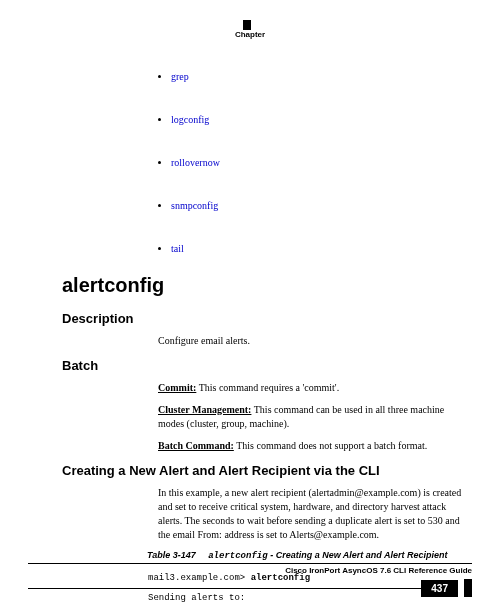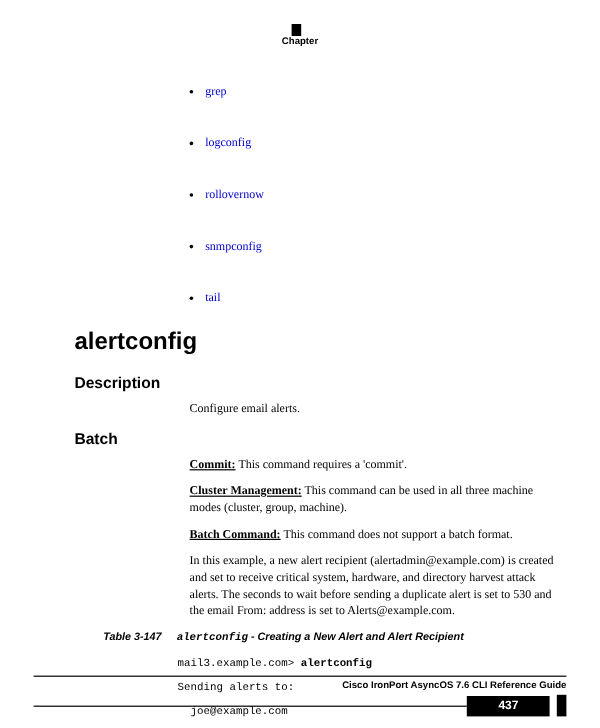--- a/index.html
+++ b/index.html
@@ -83,21 +83,21 @@
     font-size: 10px;
     line-height: 1.4;
     font-family: 'Times New Roman', serif;
     margin-bottom: 8px;
   }
   .body-indent .bold {
     font-weight: bold;
     text-decoration: underline;
   }
   .table-caption {
-    margin-left: 58px;
+    margin-left: 119px;
     font-size: 9px;
     font-family: Arial, sans-serif;
     margin-bottom: 8px;
     margin-top: 6px;
   }
   .table-caption .tnum {
     font-weight: bold;
     font-style: italic;
   }
   .table-caption .tcmd {
@@ -142,21 +142,21 @@
     display: flex;
     justify-content: flex-end;
     align-items: center;
   }
   .page-num {
     background: #000;
     color: #fff;
     font-family: Arial, sans-serif;
     font-weight: bold;
     font-size: 10px;
-    padding: 3px 26px;
+    padding: 3px 10px;
   }
   .page-num-block {
     width: 8px;
     height: 18px;
     background: #000;
     margin-left: 6px;
   }
   .footer-line2 {
     flex: 1;
     height: 1px;
@@ -206,20 +206,21 @@
   <div class="body-indent">
     <span class="bold">Commit:</span><span> This command requires a 'commit'.</span>
   </div>
   <div class="body-indent">
     <span class="bold">Cluster Management:</span><span> This command can be used in all three machine modes (cluster, group, machine).</span>
   </div>
   <div class="body-indent">
     <span class="bold">Batch Command:</span><span> This command does not support a batch format.</span>
   </div>
 
+  <div class="h2">Creating a New Alert and Alert Recipient via the CLI</div>
   <div class="body-indent">In this example, a new alert recipient (alertadmin@example.com) is created and set to receive critical system, hardware, and directory harvest attack alerts. The seconds to wait before sending a duplicate alert is set to 530 and the email From: address is set to Alerts@example.com.</div>
 
   <div class="table-caption">
     <span class="tnum">Table 3-147</span>
     &nbsp;&nbsp;&nbsp;
     <span class="tcmd">alertconfig</span><span class="tdesc"> - Creating a New Alert and Alert Recipient</span>
   </div>
 
   <div class="code">
     <div><span>mail3.example.com&gt; </span><span class="bold">alertconfig</span></div>

